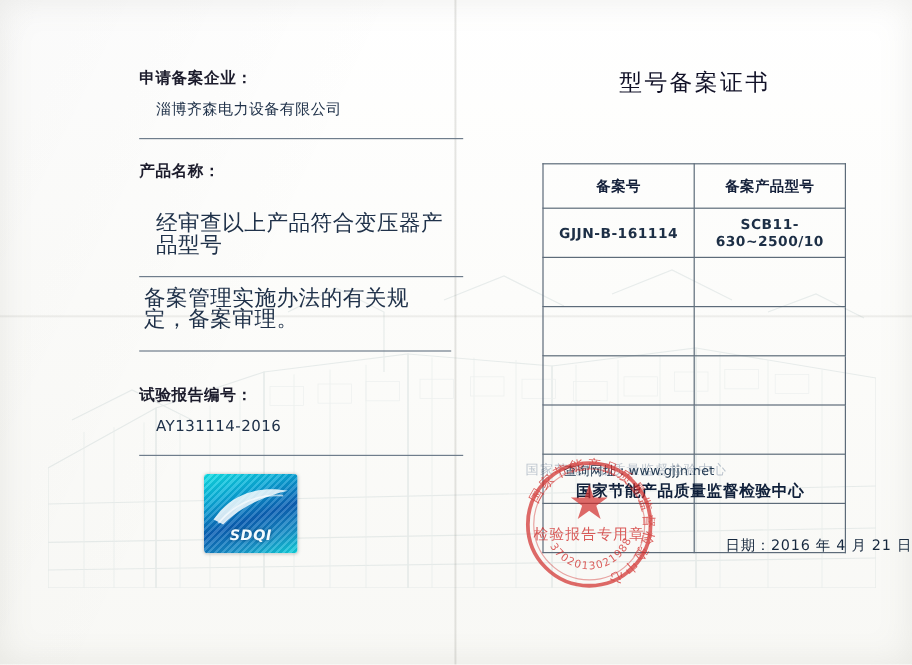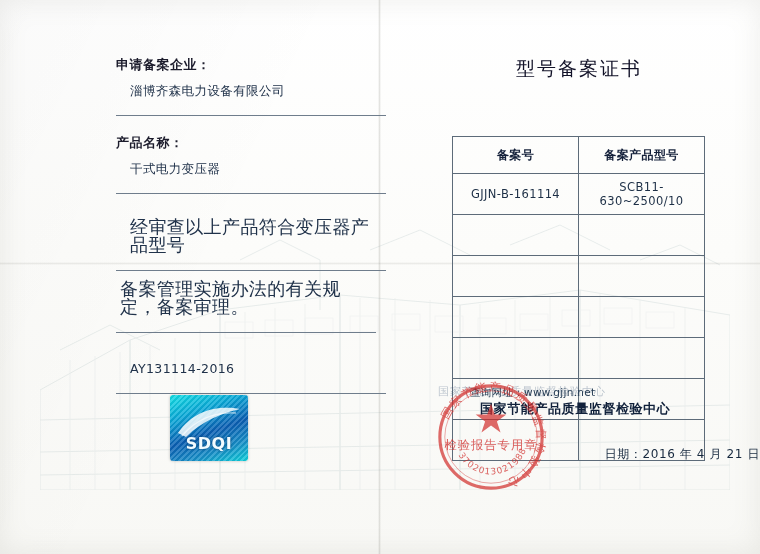--- a/index.html
+++ b/index.html
@@ -128,21 +128,21 @@
     margin-top: 44px;
   }
   .record-table th,
   .record-table td {
     border: 1px solid #5d6b79;
     height: 38px;
     text-align: center;
     vertical-align: middle;
     font-size: 11.5px;
     color: #1d2f46;
-    font-weight: normal;
+    font-weight: bold;
     letter-spacing: 0.4px;
   }
   .record-table th {
     font-size: 12px;
     font-weight: bold;
     color: #14203a;
     height: 34px;
   }
   .record-table td.empty { color: transparent; }
 
@@ -166,21 +166,22 @@
     top: 8px;
     width: 66px;
     height: 36px;
   }
   .holo-text {
     position: absolute;
     bottom: 8px;
     left: 0;
     right: 0;
     text-align: center;
-    font-size: 16px;
+    font-size: 12px;
+    font-style: italic;
     font-weight: bold;
     color: #f2fbff;
     text-shadow: 0 0 3px rgba(0,60,110,0.9);
     letter-spacing: 0.5px;
   }
 
   
   .seal {
     position: absolute;
     left: 432px;
@@ -285,33 +286,33 @@
 
     <div class="field-block">
       <div class="field-label">申请备案企业：</div>
       <div class="field-value">淄博齐森电力设备有限公司</div>
     </div>
 
     <div class="spacer-10"></div>
 
     <div class="field-block">
       <div class="field-label">产品名称：</div>
-      <div class="field-value">干式电力变压器</div>
     </div>
 
     <div class="spacer-16"></div>
 
     <div class="field-block">
       <div class="review-line">经审查以上产品符合变压器产品型号</div>
       <div class="review-line indent2">备案管理实施办法的有关规定，备案审理。</div>
     </div>
 
     <div class="spacer-16"></div>
 
     <div class="field-block">
+      <div class="field-label">试验报告编号：</div>
       <div class="field-value">AY131114-2016</div>
     </div>
 
   </div>
 
   <div class="right-title">型号备案证书</div>
 
   <table class="record-table">
     <thead>
       <tr>

